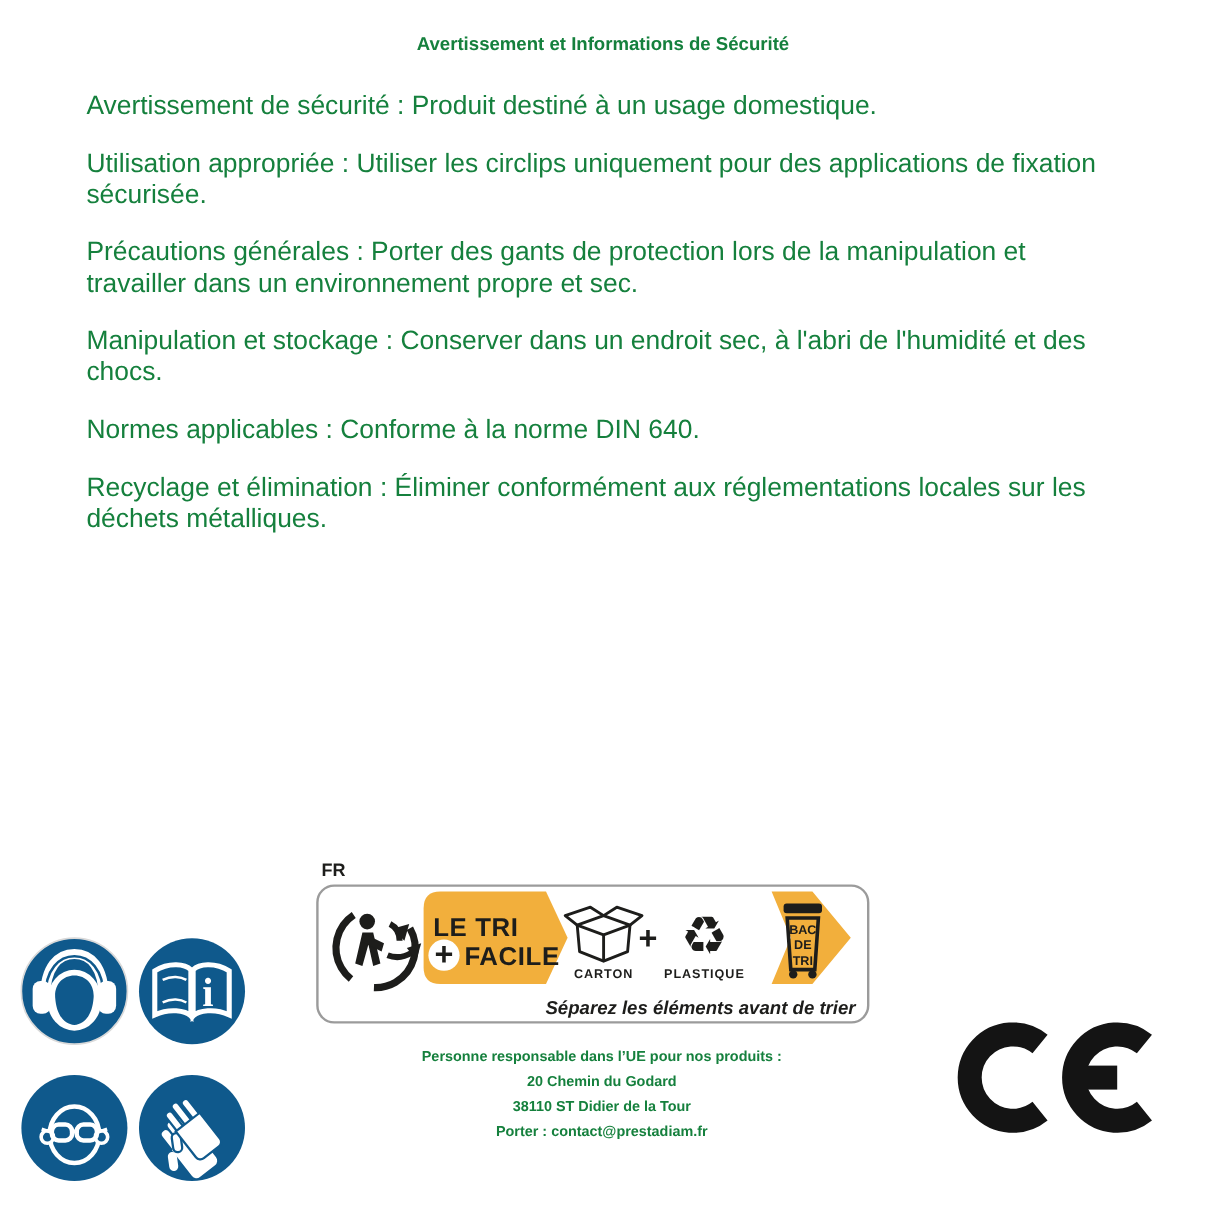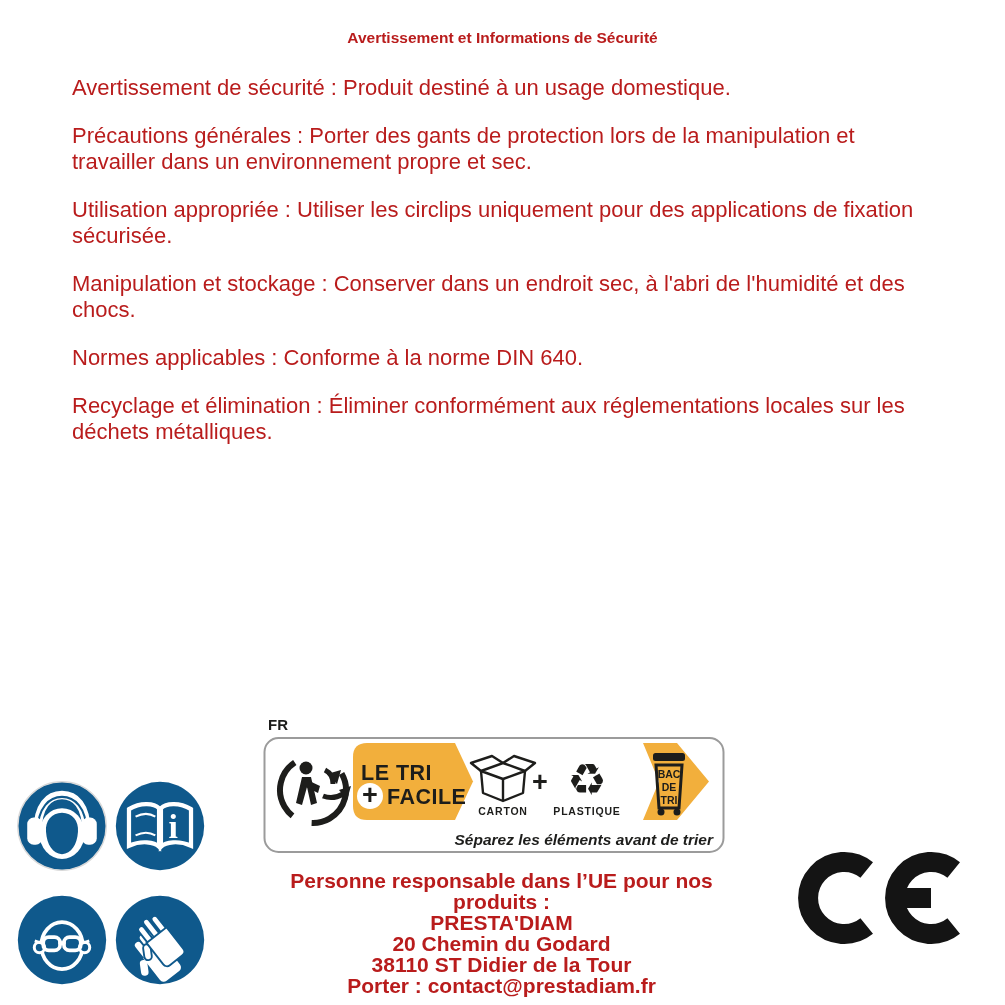--- a/index.html
+++ b/index.html
@@ -1,48 +1,48 @@
 <!DOCTYPE html>
 <html><head>
 <meta charset="utf-8">
 <style>
   html,body{margin:0;padding:0;background:#fff;}
   .page{position:relative;width:1005px;height:1005px;background:#ffffff;overflow:hidden;
-        font-family:"Liberation Sans","DejaVu Sans",sans-serif;color:#b91c1c;}
+        font-family:"Liberation Sans","DejaVu Sans",sans-serif;color:#15803d;}
   .title{position:absolute;top:29px;left:0;width:100%;text-align:center;
          font-size:15.5px;font-weight:bold;}
   .body-text{position:absolute;left:72px;top:75px;width:856px;
              font-size:22px;line-height:26px;}
   .body-text p{margin:0 0 22px 0;}
   .picto-grid{position:absolute;left:15px;top:779px;display:grid;
               grid-template-columns:94px 94px;grid-gap:20px 4px;}
   .picto{width:94px;height:94px;display:block;}
   .tri-label{position:absolute;left:263px;top:708px;}
   .responsible{position:absolute;left:264px;top:870px;width:475px;text-align:center;
-               font-size:21px;line-height:21px;font-weight:bold;}
+               font-size:12px;line-height:21px;font-weight:bold;}
   .ce{position:absolute;left:793px;top:852px;}
   svg{overflow:visible;}
   .lbl-big{font-weight:bold;font-size:21.5px;letter-spacing:.5px;}
   .lbl-small{font-weight:bold;font-size:10.5px;letter-spacing:.8px;}
   .lbl-bin{font-weight:bold;font-size:10.5px;}
   .lbl-slogan{font-weight:bold;font-style:italic;font-size:15.5px;}
   .lbl-fr{font-weight:bold;font-size:15px;}
   .lbl-plus{font-weight:bold;font-size:27px;}
 </style>
 </head>
 <body>
 
 <div class="page">
 
   <div class="title">Avertissement et Informations de Sécurité</div>
 
   <div class="body-text">
     <p>Avertissement de sécurité : Produit destiné à un usage domestique.</p>
+    <p>Utilisation appropriée : Utiliser les circlips uniquement pour des applications de fixation sécurisée.</p>
     <p>Précautions générales : Porter des gants de protection lors de la manipulation et travailler dans un environnement propre et sec.</p>
-    <p>Utilisation appropriée : Utiliser les circlips uniquement pour des applications de fixation sécurisée.</p>
     <p>Manipulation et stockage : Conserver dans un endroit sec, à l'abri de l'humidité et des chocs.</p>
     <p>Normes applicables : Conforme à la norme DIN 640.</p>
     <p>Recyclage et élimination : Éliminer conformément aux réglementations locales sur les déchets métalliques.</p>
   </div>
 
   <div class="picto-grid">
 
     <svg class="picto" viewBox="0 0 100 100">
       <circle cx="50" cy="50" r="47" fill="#0f598c" stroke="#d9d9d9" stroke-width="1.5"></circle>
       <path d="M24,56 C24,28 36,17 50,17 C64,17 76,28 76,56" fill="none" stroke="#fff" stroke-width="9"></path>
@@ -135,21 +135,20 @@
       <text x="406" y="70" text-anchor="middle" class="lbl-bin" fill="#1d1d1b">BAC</text>
       <text x="406" y="83" text-anchor="middle" class="lbl-bin" fill="#1d1d1b">DE</text>
       <text x="406" y="96" text-anchor="middle" class="lbl-bin" fill="#1d1d1b">TRI</text>
     </g>
 
     <text x="450" y="137" text-anchor="end" class="lbl-slogan" fill="#1d1d1b">Séparez les éléments avant de trier</text>
   </svg>
 
   <div class="responsible">
     <div>Personne responsable dans l’UE pour nos produits :</div>
-    <div>PRESTA'DIAM</div>
     <div>20 Chemin du Godard</div>
     <div>38110 ST Didier de la Tour</div>
     <div>Porter : contact@prestadiam.fr</div>
   </div>
 
   <svg class="ce" width="190" height="92" viewBox="0 0 190 92">
     <path d="M73.7,18 A36,36 0 1 0 73.7,74" fill="none" stroke="#141414" stroke-width="20"></path>
     <path d="M160.7,18 A36,36 0 1 0 160.7,74" fill="none" stroke="#141414" stroke-width="20"></path>
     <path d="M112,46 H138" fill="none" stroke="#141414" stroke-width="20"></path>
   </svg>

